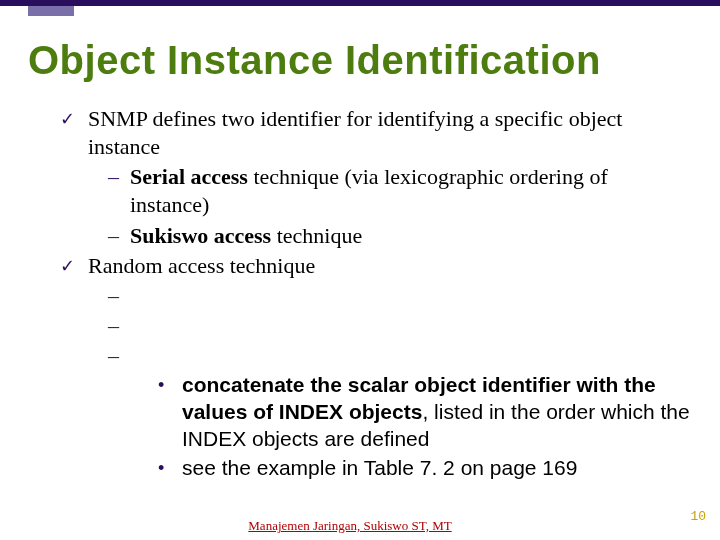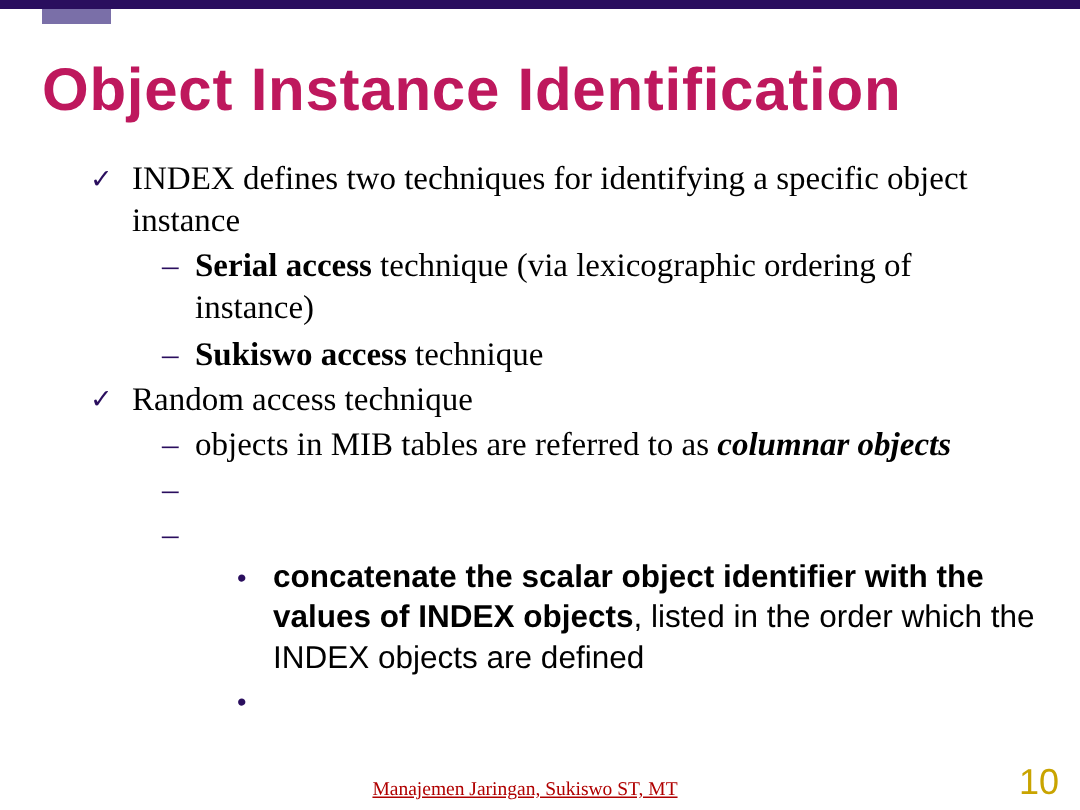--- a/index.html
+++ b/index.html
@@ -22,21 +22,21 @@
     top: 0;
     left: 28px;
     width: 46px;
     height: 10px;
     background: #7a6fa8;
   }
   .title {
     font-family: Arial, Helvetica, sans-serif;
     font-weight: 700;
     font-size: 40px;
-    color: #be185d;
+    color: #4d7c0f;
     margin: 14px 0 22px 0;
     letter-spacing: 0.5px;
   }
   .content {
     font-size: 22px;
     line-height: 1.28;
   }
   .lvl1 {
     display: flex;
     margin-left: 32px;
@@ -82,40 +82,40 @@
     left: 0;
     width: 700px;
     text-align: center;
     font-size: 13px;
     color: #b00000;
     text-decoration: underline;
     font-family: "Times New Roman", Times, serif;
   }
   .pagenum {
     position: absolute;
-    bottom: 4px;
+    bottom: 16px;
     right: 14px;
-    font-size: 24px;
+    font-size: 13px;
     color: #c9a400;
-    font-family: Liberation Sans, sans-serif;
+    font-family: Liberation Mono, monospace;
   }
 </style>
 </head>
 <body>
 
 <div class="slide">
   <div class="tab-accent"></div>
 
   <h1 class="title">Object Instance Identification</h1>
 
   <div class="content">
 
     <div class="lvl1">
       <span class="bullet">✓</span>
-      <span>INDEX defines two techniques for identifying a specific object instance</span>
+      <span>SNMP defines two identifier for identifying a specific object instance</span>
     </div>
 
     <div class="lvl2">
       <span class="dash">–</span>
       <span>
         <span class="bold">Serial access</span><span> technique (via lexicographic ordering of instance)</span>
       </span>
     </div>
 
     <div class="lvl2">
@@ -125,41 +125,39 @@
       </span>
     </div>
 
     <div class="lvl1">
       <span class="bullet">✓</span>
       <span>Random access technique</span>
     </div>
 
     <div class="lvl2">
       <span class="dash">–</span>
-      <span>
-        <span>objects in MIB tables are referred to as </span><span class="bold ital">columnar objects</span>
-      </span>
     </div>
 
     <div class="lvl2">
       <span class="dash">–</span>
     </div>
 
     <div class="lvl2">
       <span class="dash">–</span>
     </div>
 
     <div class="lvl3">
       <span class="dot">•</span>
       <span>
         <span class="bold">concatenate the scalar object identifier with the values of INDEX objects</span><span>, listed in the order which the INDEX objects are defined</span>
       </span>
     </div>
 
     <div class="lvl3">
       <span class="dot">•</span>
+      <span>see the example in Table 7. 2 on page 169</span>
     </div>
 
   </div>
 
   <div class="footer">Manajemen Jaringan, Sukiswo ST, MT</div>
   <div class="pagenum">10</div>
 </div>
 
 </body></html>

